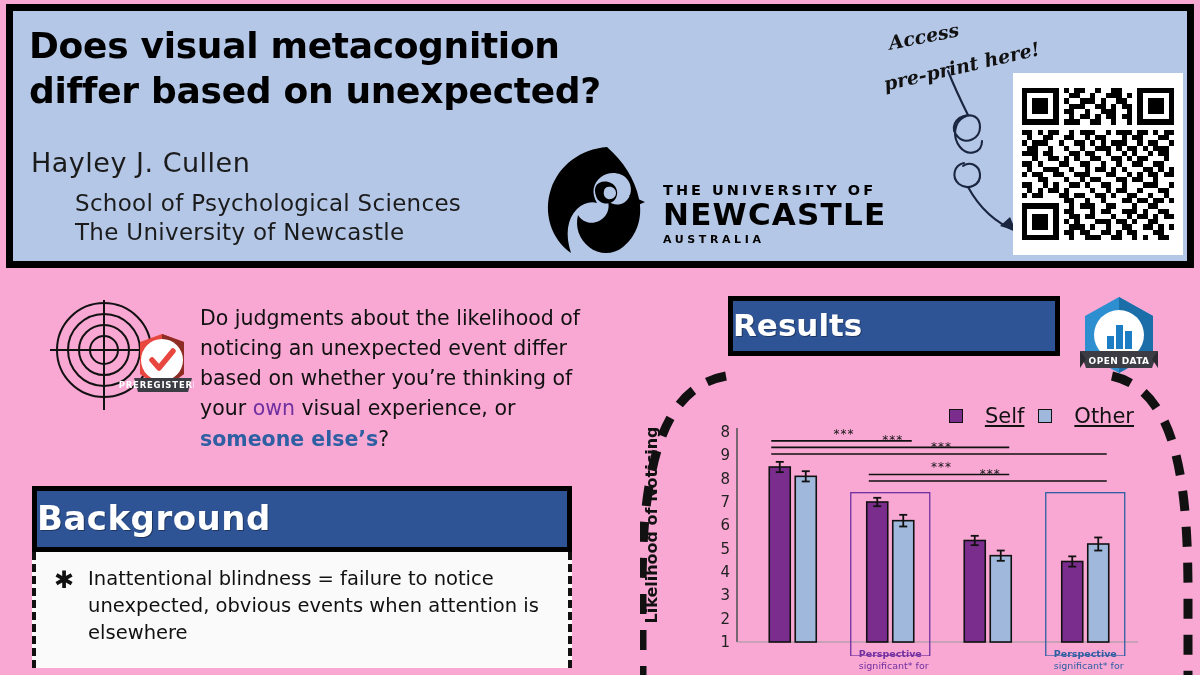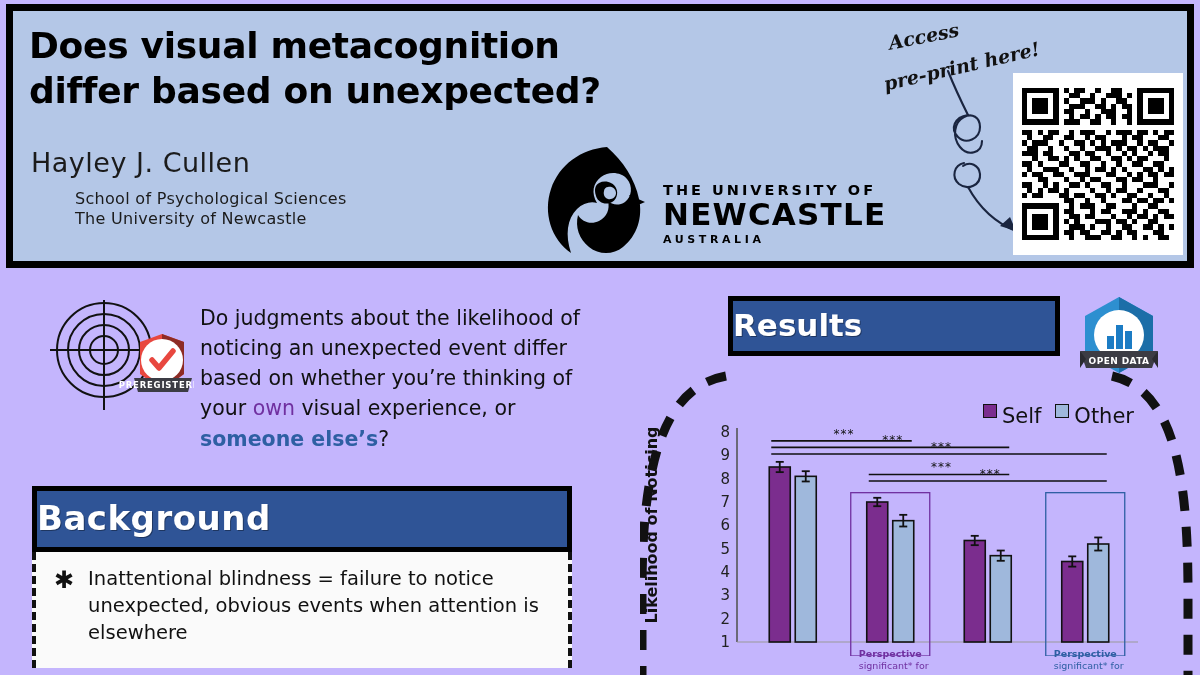--- a/index.html
+++ b/index.html
@@ -2,40 +2,40 @@
 <html><head>
 <meta charset="utf-8">
 <style>
   * { box-sizing: border-box; margin: 0; padding: 0; }
   html, body {
     width: 1200px; height: 675px;
     background: #ffffff;
     font-family: "DejaVu Sans", "Liberation Sans", sans-serif;
     overflow: hidden;
   }
-  #poster { position: relative; width: 1200px; height: 675px; background: #c4b5fd; }
+  #poster { position: relative; width: 1200px; height: 675px; background: #f9a8d4; }
 
   
   #header {
     position: absolute; left: 6px; top: 4px; width: 1188px; height: 264px;
     background: #b4c7e7;
     border: 7px solid #000;
   }
   #title {
     position: absolute; left: 16px; top: 12px; width: 720px;
     font-weight: 700; font-size: 36px; line-height: 1.26;
     color: #000; letter-spacing: -0.3px;
   }
   #author {
     position: absolute; left: 18px; top: 136px;
     font-size: 27px; color: #1b1b1b; letter-spacing: 0.5px;
   }
   #affil {
     position: absolute; left: 62px; top: 178px;
-    font-size: 16px; color: #1b1b1b; line-height: 1.28; letter-spacing: 0.3px;
+    font-size: 23px; color: #1b1b1b; line-height: 1.28; letter-spacing: 0.3px;
   }
   #affil div { white-space: nowrap; }
 
   
   #uon-logo { position: absolute; left: 516px; top: 126px; width: 320px; height: 128px; }
   #uon-mark { position: absolute; left: 0px; top: 2px; width: 124px; height: 124px; }
   #uon-words { position: absolute; left: 134px; top: 26px; color: #000; margin-top: 19px; }
   .uon-l1 { font-size: 14.5px; letter-spacing: 3.0px; font-weight: 600; }
   .uon-l2 { font-size: 31px; letter-spacing: 1.2px; font-weight: 700; line-height: 1.05; }
   .uon-l3 { font-size: 11px; letter-spacing: 3.6px; font-weight: 700; margin-top: 2px; }
@@ -99,21 +99,21 @@
   }
   #opendata-badge { position: absolute; left: 434px; top: 2px; width: 90px; height: 92px; }
 
   
   #chart { position: absolute; left: 60px; top: 110px; width: 460px; height: 272px; }
   #chart-legend {
     position: absolute; right: 26px; top: 2px;
     display: flex; gap: 14px; align-items: center;
     font-size: 21px; color: #111;
   }
-  .lg-item { display: flex; gap: 5px; }
+  .lg-item { display: flex; align-items: center; gap: 22px; text-decoration: underline; }
   .lg-sw { width: 14px; height: 14px; border: 1.6px solid #111; display: inline-block; }
   #ylabel {
     position: absolute; left: -56px; top: 8px;
     width: 230px; height: 20px;
     transform: rotate(-90deg); transform-origin: 0 0;
     font-weight: 700; font-size: 16px; color: #111;
     text-align: center; line-height: 1;
   }
   #ylabel span { display:block; transform: translate(-230px, 0); }
   #plot { position: absolute; left: 36px; top: 22px; width: 404px; height: 232px; }

